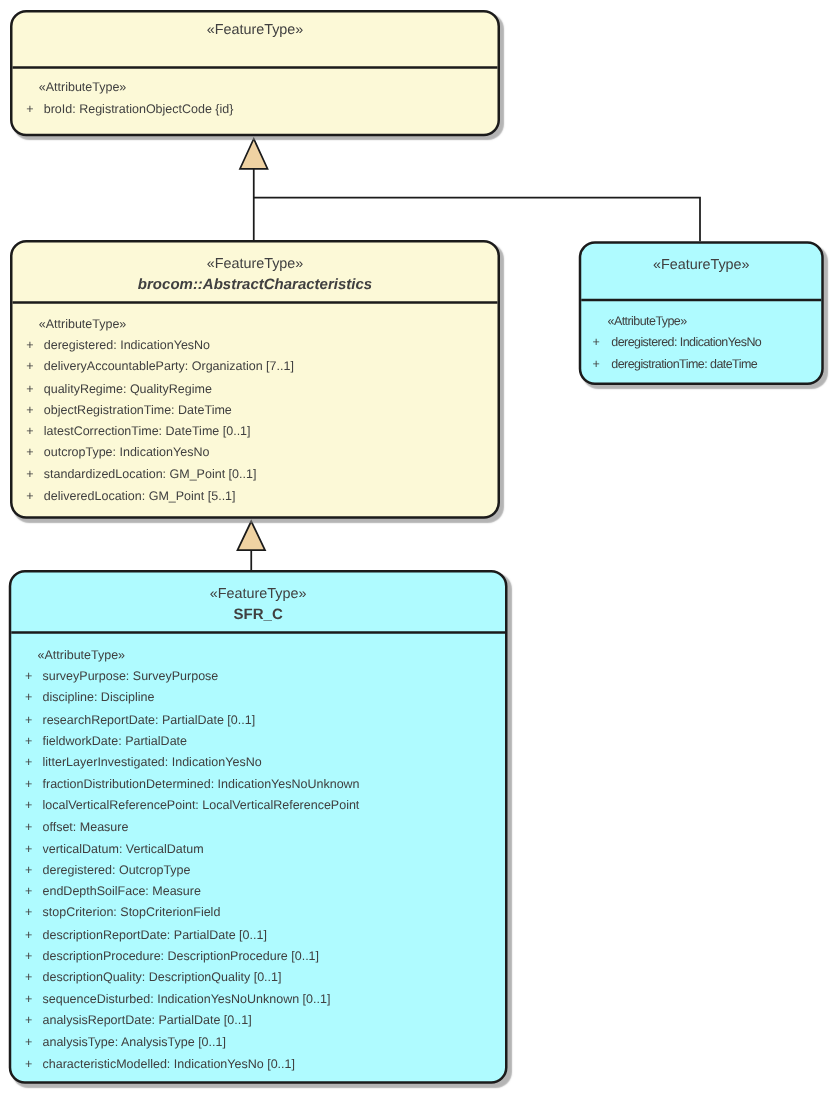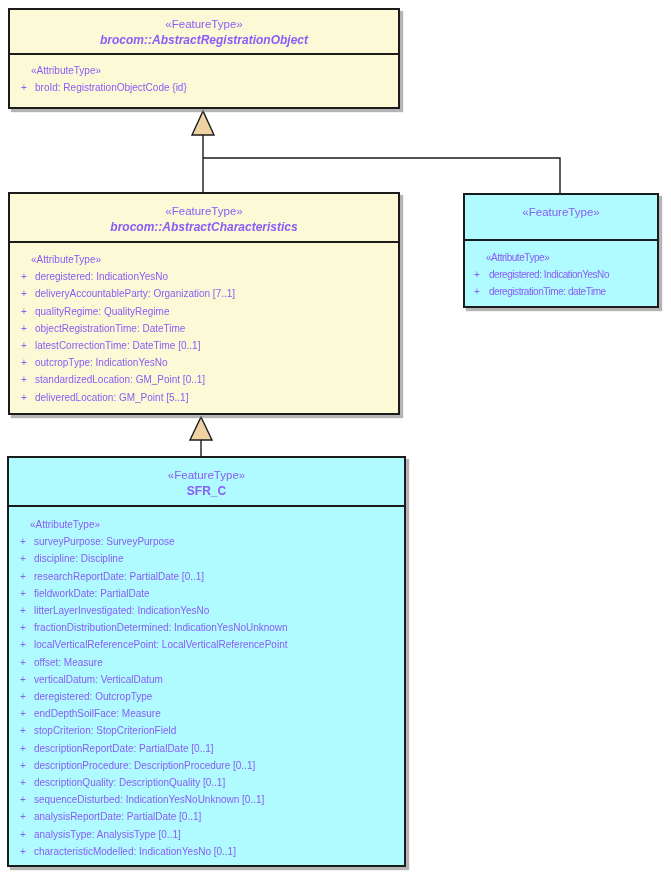--- a/index.html
+++ b/index.html
@@ -18,24 +18,24 @@
   #connector-layer {
     position: absolute;
     left: 0;
     top: 0;
     width: 671px;
     height: 883px;
   }
   .uml-class {
     position: absolute;
     border: 2px solid #1b1b1b;
-    border-radius: 0;
+    border-radius: 13px;
     box-shadow: 3px 3px 1px rgba(130,130,130,0.6);
     box-sizing: border-box;
-    color: #8b5cf6;
+    color: #404040;
   }
   .uml-class.yellow { background: #FCF9D7; }
   .uml-class.cyan   { background: #AFFBFF; }
   .class-header {
     border-bottom: 2px solid #1b1b1b;
     text-align: center;
     box-sizing: border-box;
   }
   .stereotype {
     font-size: 11.5px;
@@ -103,21 +103,20 @@
     <polyline points="203,158 560,158 560,193" fill="none" stroke="#1b1b1b" stroke-width="1.4"></polyline>
     <polygon points="203,111 192,135 214,135" fill="#EFD2A2" stroke="#1b1b1b" stroke-width="1.4"></polygon>
 
     <polyline points="201,456 201,440" fill="none" stroke="#1b1b1b" stroke-width="1.4"></polyline>
     <polygon points="201,417 190,440 212,440" fill="#EFD2A2" stroke="#1b1b1b" stroke-width="1.4"></polygon>
   </svg>
 
   <div id="box-registration" class="uml-class yellow">
     <div class="class-header">
       <span class="stereotype">«FeatureType»</span>
-      <span class="class-name abstract">brocom::AbstractRegistrationObject</span>
     </div>
     <div class="class-body">
       <span class="attr-stereotype">«AttributeType»</span>
 
         <div class="attr-row">
           <span class="vis">+</span>
           <span class="attr-text">broId: RegistrationObjectCode {id}</span>
         </div>
       </div>
   </div>

